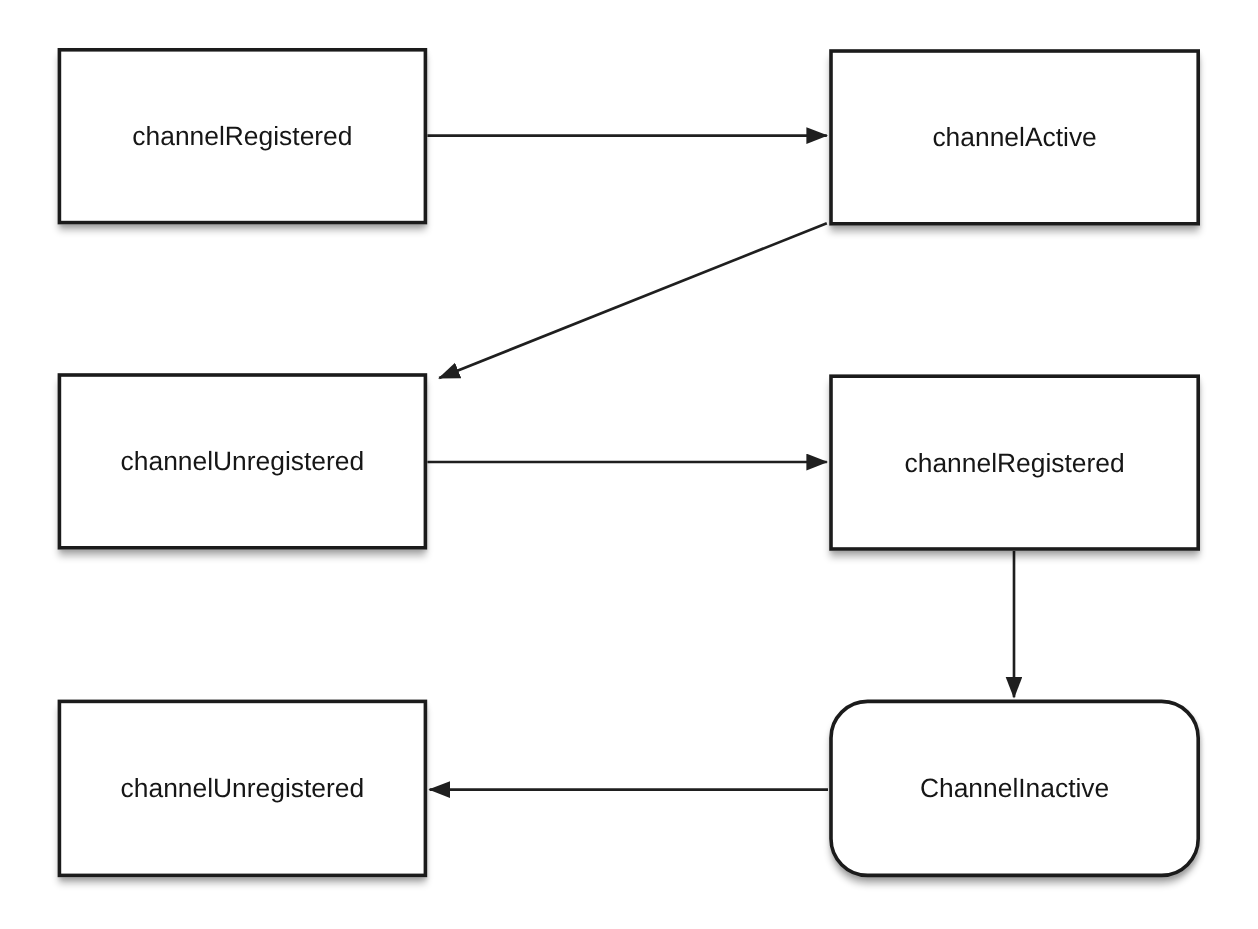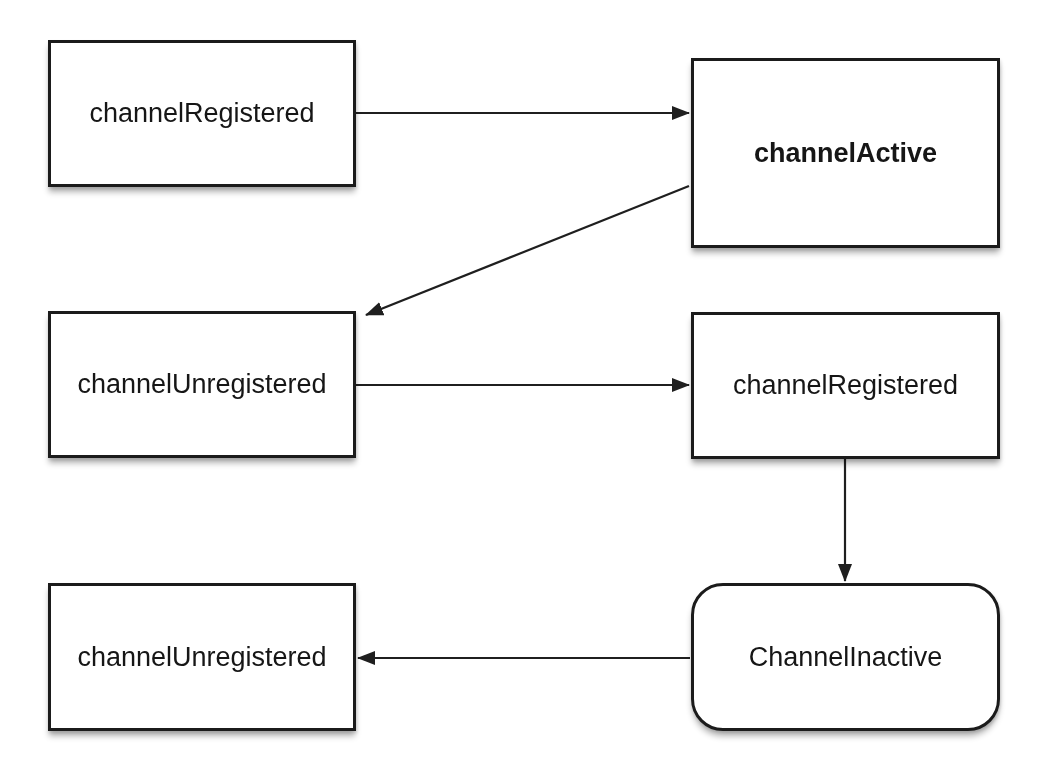--- a/index.html
+++ b/index.html
@@ -22,28 +22,28 @@
     box-sizing: border-box;
     background: #ffffff;
     border: 3px solid #1b1b1b;
     box-shadow: 0 6px 6px -1px rgba(0,0,0,0.30), 1px 2px 3px rgba(0,0,0,0.12);
     display: flex;
     align-items: center;
     justify-content: center;
     text-align: center;
   }
   .node-label {
-    font-size: 27px;
+    font-size: 22px;
     color: #161616;
     letter-spacing: 0px;
     white-space: nowrap;
   }
   
   #node-1 { left: 48px;  top: 40px;  width: 308px; height: 147px; }
-  #node-2 { left: 691px; top: 58px;  width: 309px; height: 190px; font-weight: bold; }
+  #node-2 { left: 691px; top: 41px;  width: 309px; height: 147px; }
   #node-3 { left: 48px;  top: 311px; width: 308px; height: 147px; }
   #node-4 { left: 691px; top: 312px; width: 309px; height: 147px; }
   #node-5 { left: 48px;  top: 583px; width: 308px; height: 148px; }
   #node-6 { left: 691px; top: 583px; width: 309px; height: 148px; border-radius: 32px; }
   .edge { stroke: #1f1f1f; stroke-width: 2.2; fill: none; }
 </style>
 </head>
 <body>
 
 <div class="canvas">

